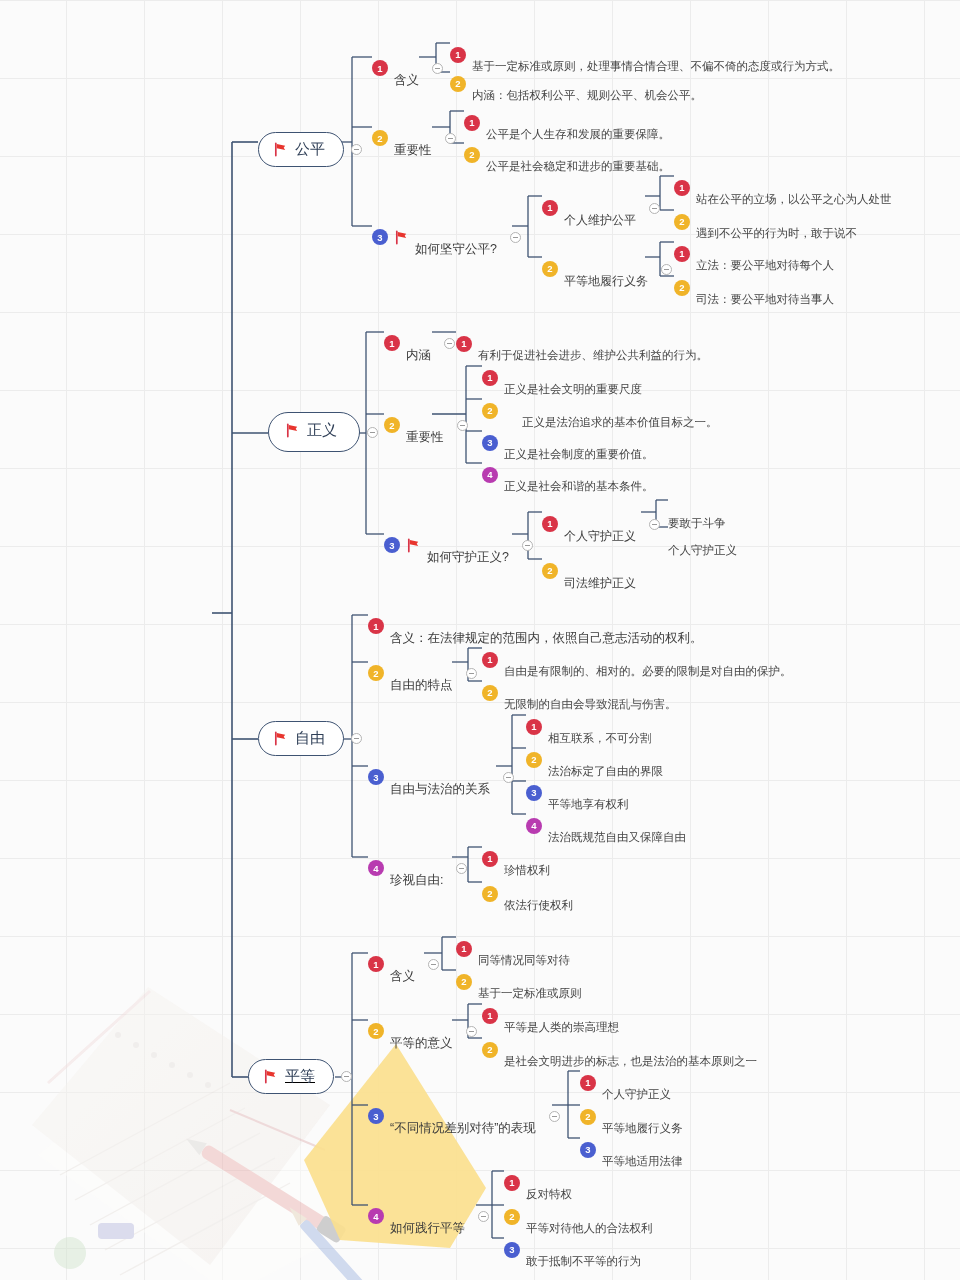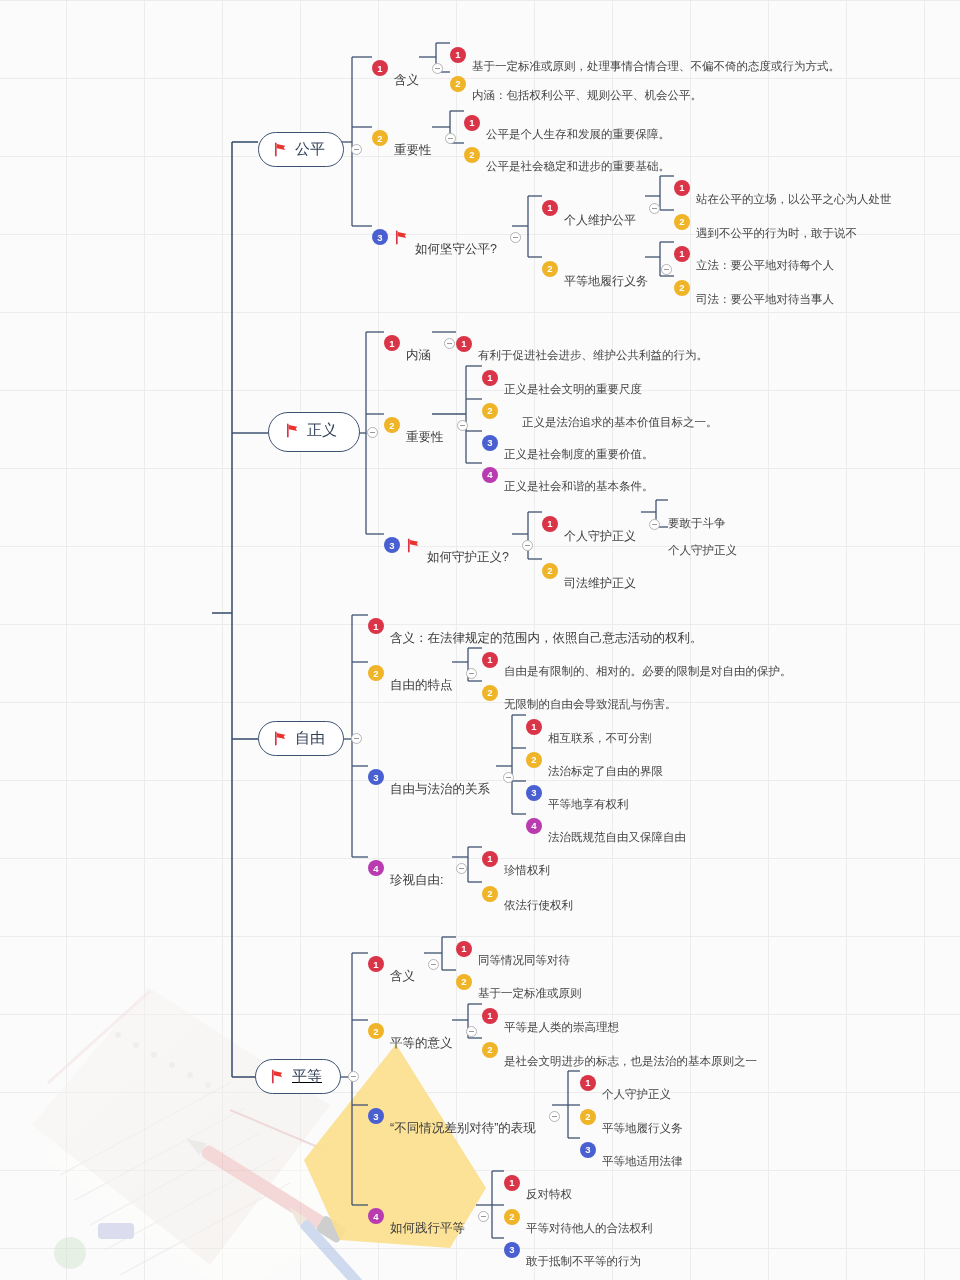--- a/index.html
+++ b/index.html
@@ -486,21 +486,21 @@
   </div>
   <div class="node leaf-node" style="left:482px; top:839px;">
     <span class="badge c1">1</span>
     <span class="node-label">珍惜权利</span>
   </div>
   <div class="node leaf-node" style="left:482px; top:874px;">
     <span class="badge c2">2</span>
     <span class="node-label">依法行使权利</span>
   </div>
 
-  <div class="node" style="left:255px; top:1059px;text-decoration:underline;">
+  <div class="node" style="left:248px; top:1059px;text-decoration:underline;">
     <div class="branch-node">
       <svg class="flag-icon" viewBox="0 0 16 16">
         <path d="M3 1.5 V14.5" stroke="#d93447" stroke-width="1.8" fill="none" stroke-linecap="round"></path>
         <path d="M4 2 L13 4 L11.4 6.2 L13 8.4 L4 6.6 Z" fill="#e8352e"></path>
       </svg>
       <span>平等</span>
     </div>
     <span class="toggle"></span>
   </div>
 

